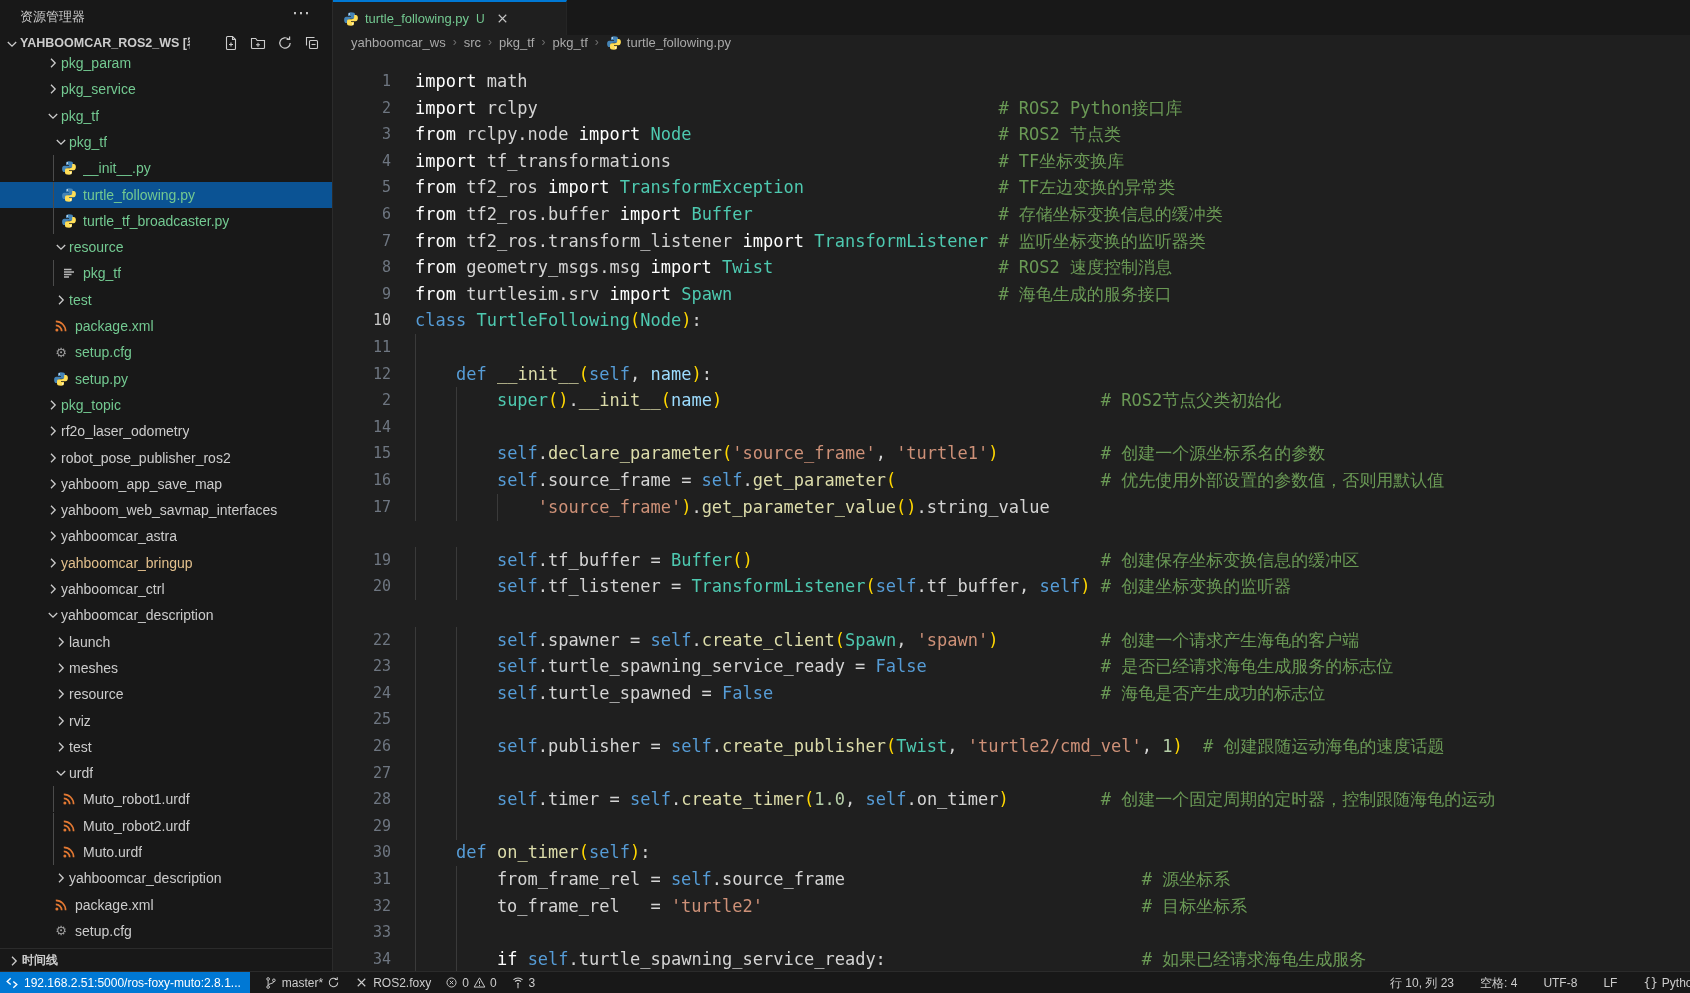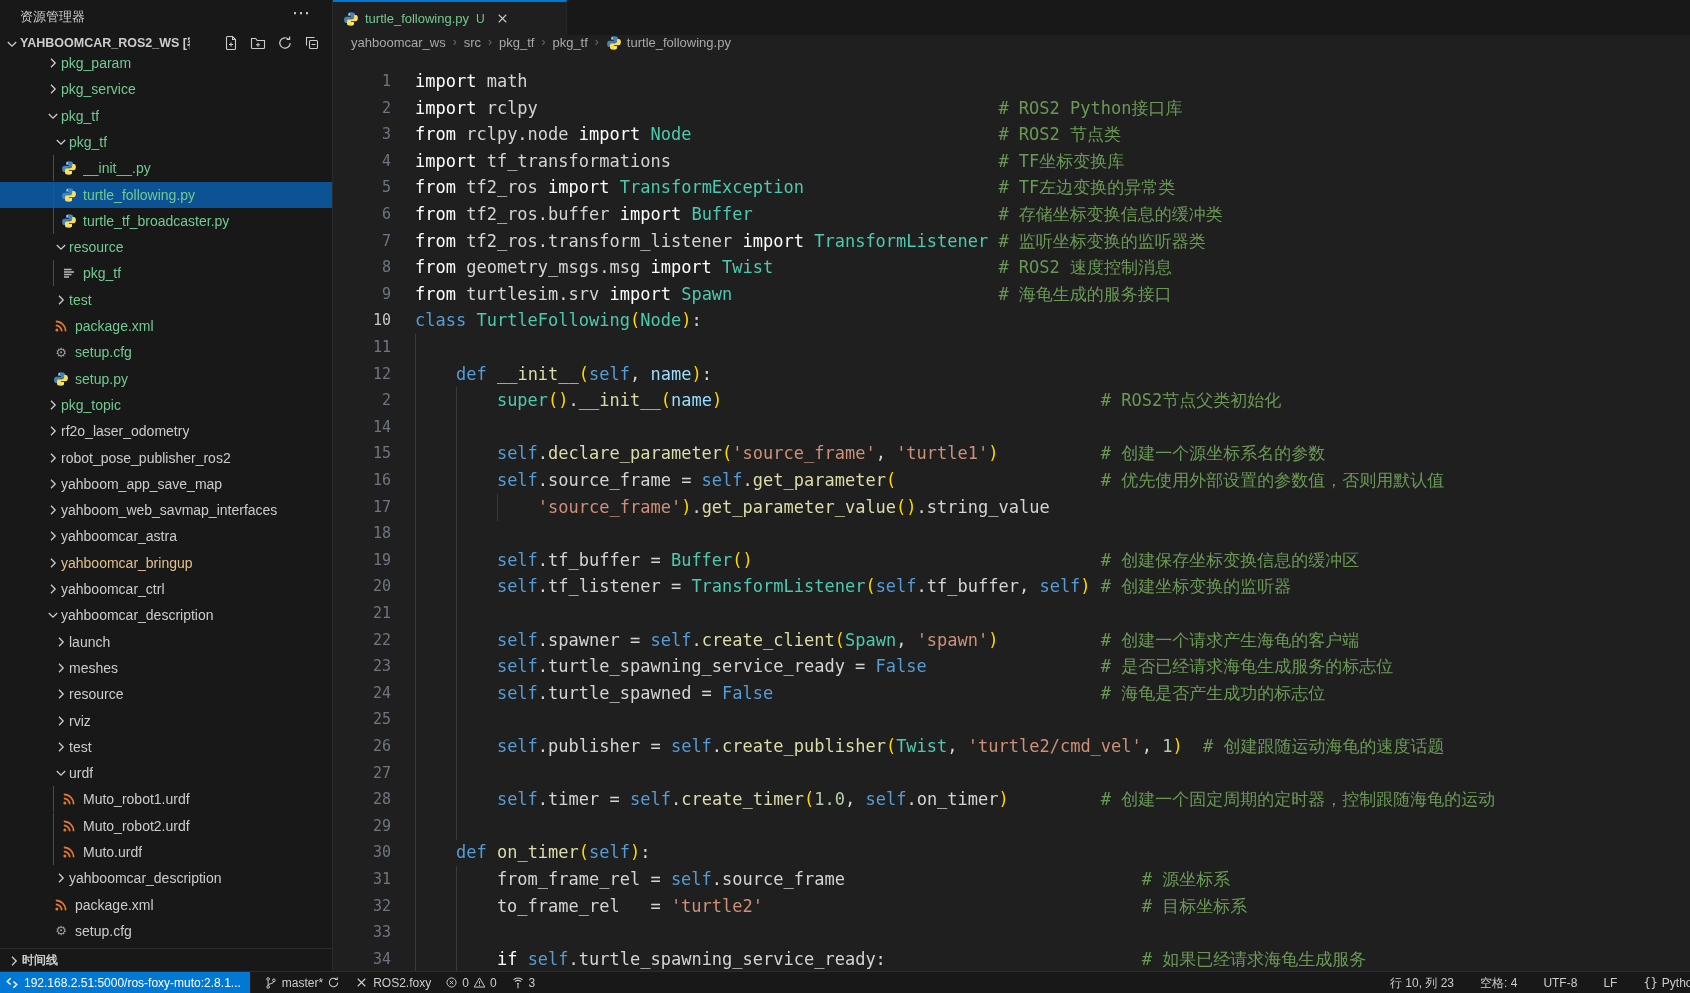--- a/index.html
+++ b/index.html
@@ -514,35 +514,27 @@
           <pre class="lc" style="position: absolute;"><i class="guide" style="left: calc(0ch);"></i><i class="guide" style="left: calc(4ch);"></i><span class="w">        </span><span class="b">self</span><span class="w">.</span><span class="f">declare_parameter</span><span class="y">(</span><span class="s">'source_frame'</span><span class="w">, </span><span class="s">'turtle1'</span><span class="y">)</span><span class="cm" style="left: calc(67ch);"># 创建一个源坐标系名的参数</span></pre>
         </div>
         <div class="line" style="top: 405px;">
           <span class="ln">16</span>
           <pre class="lc" style="position: absolute;"><i class="guide" style="left: calc(0ch);"></i><i class="guide" style="left: calc(4ch);"></i><span class="w">        </span><span class="b">self</span><span class="w">.source_frame = </span><span class="b">self</span><span class="w">.</span><span class="f">get_parameter</span><span class="y">(</span><span class="cm" style="left: calc(67ch);"># 优先使用外部设置的参数值，否则用默认值</span></pre>
         </div>
         <div class="line" style="top: 431.6px;">
           <span class="ln">17</span>
           <pre class="lc" style="position: absolute;"><i class="guide" style="left: calc(0ch);"></i><i class="guide" style="left: calc(4ch);"></i><i class="guide" style="left: calc(8ch);"></i><span class="w">            </span><span class="s">'source_frame'</span><span class="y">)</span><span class="w">.</span><span class="f">get_parameter_value</span><span class="y">()</span><span class="w">.string_value</span></pre>
         </div>
-        <div class="line" style="top: 458.2px;">
-          <span class="ln">18</span>
-          <pre class="lc" style="position: absolute;"><i class="guide" style="left: calc(0ch);"></i><i class="guide" style="left: calc(4ch);"></i></pre>
-        </div>
         <div class="line" style="top: 484.8px;">
           <span class="ln">19</span>
           <pre class="lc" style="position: absolute;"><i class="guide" style="left: calc(0ch);"></i><i class="guide" style="left: calc(4ch);"></i><span class="w">        </span><span class="b">self</span><span class="w">.tf_buffer = </span><span class="t">Buffer</span><span class="y">()</span><span class="cm" style="left: calc(67ch);"># 创建保存坐标变换信息的缓冲区</span></pre>
         </div>
         <div class="line" style="top: 511.4px;">
           <span class="ln">20</span>
           <pre class="lc" style="position: absolute;"><i class="guide" style="left: calc(0ch);"></i><i class="guide" style="left: calc(4ch);"></i><span class="w">        </span><span class="b">self</span><span class="w">.tf_listener = </span><span class="t">TransformListener</span><span class="y">(</span><span class="b">self</span><span class="w">.tf_buffer, </span><span class="b">self</span><span class="y">)</span><span class="cm" style="left: calc(67ch);"># 创建坐标变换的监听器</span></pre>
-        </div>
-        <div class="line" style="top: 538px;">
-          <span class="ln">21</span>
-          <pre class="lc" style="position: absolute;"><i class="guide" style="left: calc(0ch);"></i><i class="guide" style="left: calc(4ch);"></i></pre>
         </div>
         <div class="line" style="top: 564.6px;">
           <span class="ln">22</span>
           <pre class="lc" style="position: absolute;"><i class="guide" style="left: calc(0ch);"></i><i class="guide" style="left: calc(4ch);"></i><span class="w">        </span><span class="b">self</span><span class="w">.spawner = </span><span class="b">self</span><span class="w">.</span><span class="f">create_client</span><span class="y">(</span><span class="t">Spawn</span><span class="w">, </span><span class="s">'spawn'</span><span class="y">)</span><span class="cm" style="left: calc(67ch);"># 创建一个请求产生海龟的客户端</span></pre>
         </div>
         <div class="line" style="top: 591.2px;">
           <span class="ln">23</span>
           <pre class="lc" style="position: absolute;"><i class="guide" style="left: calc(0ch);"></i><i class="guide" style="left: calc(4ch);"></i><span class="w">        </span><span class="b">self</span><span class="w">.turtle_spawning_service_ready = </span><span class="b">False</span><span class="cm" style="left: calc(67ch);"># 是否已经请求海龟生成服务的标志位</span></pre>
         </div>
         <div class="line" style="top: 617.8px;">

